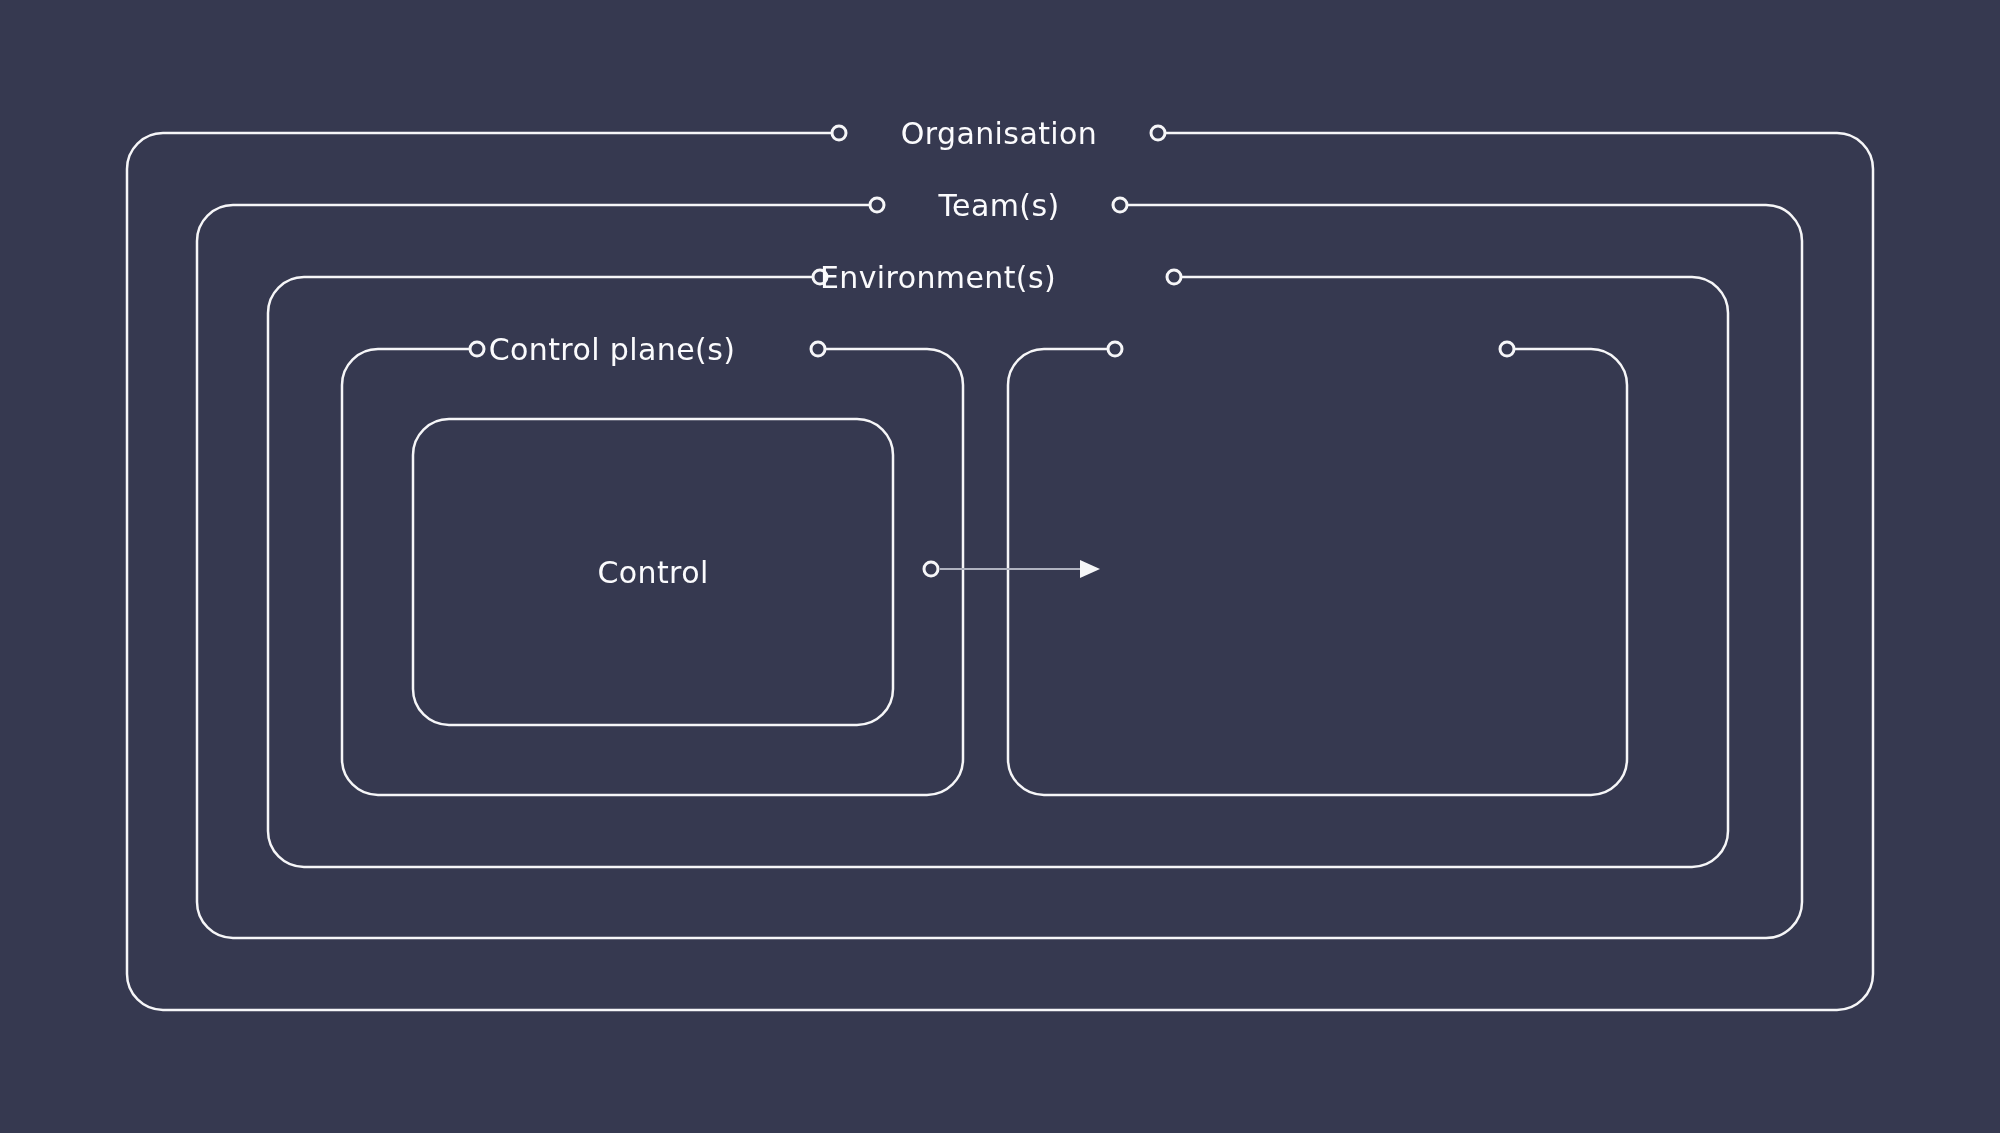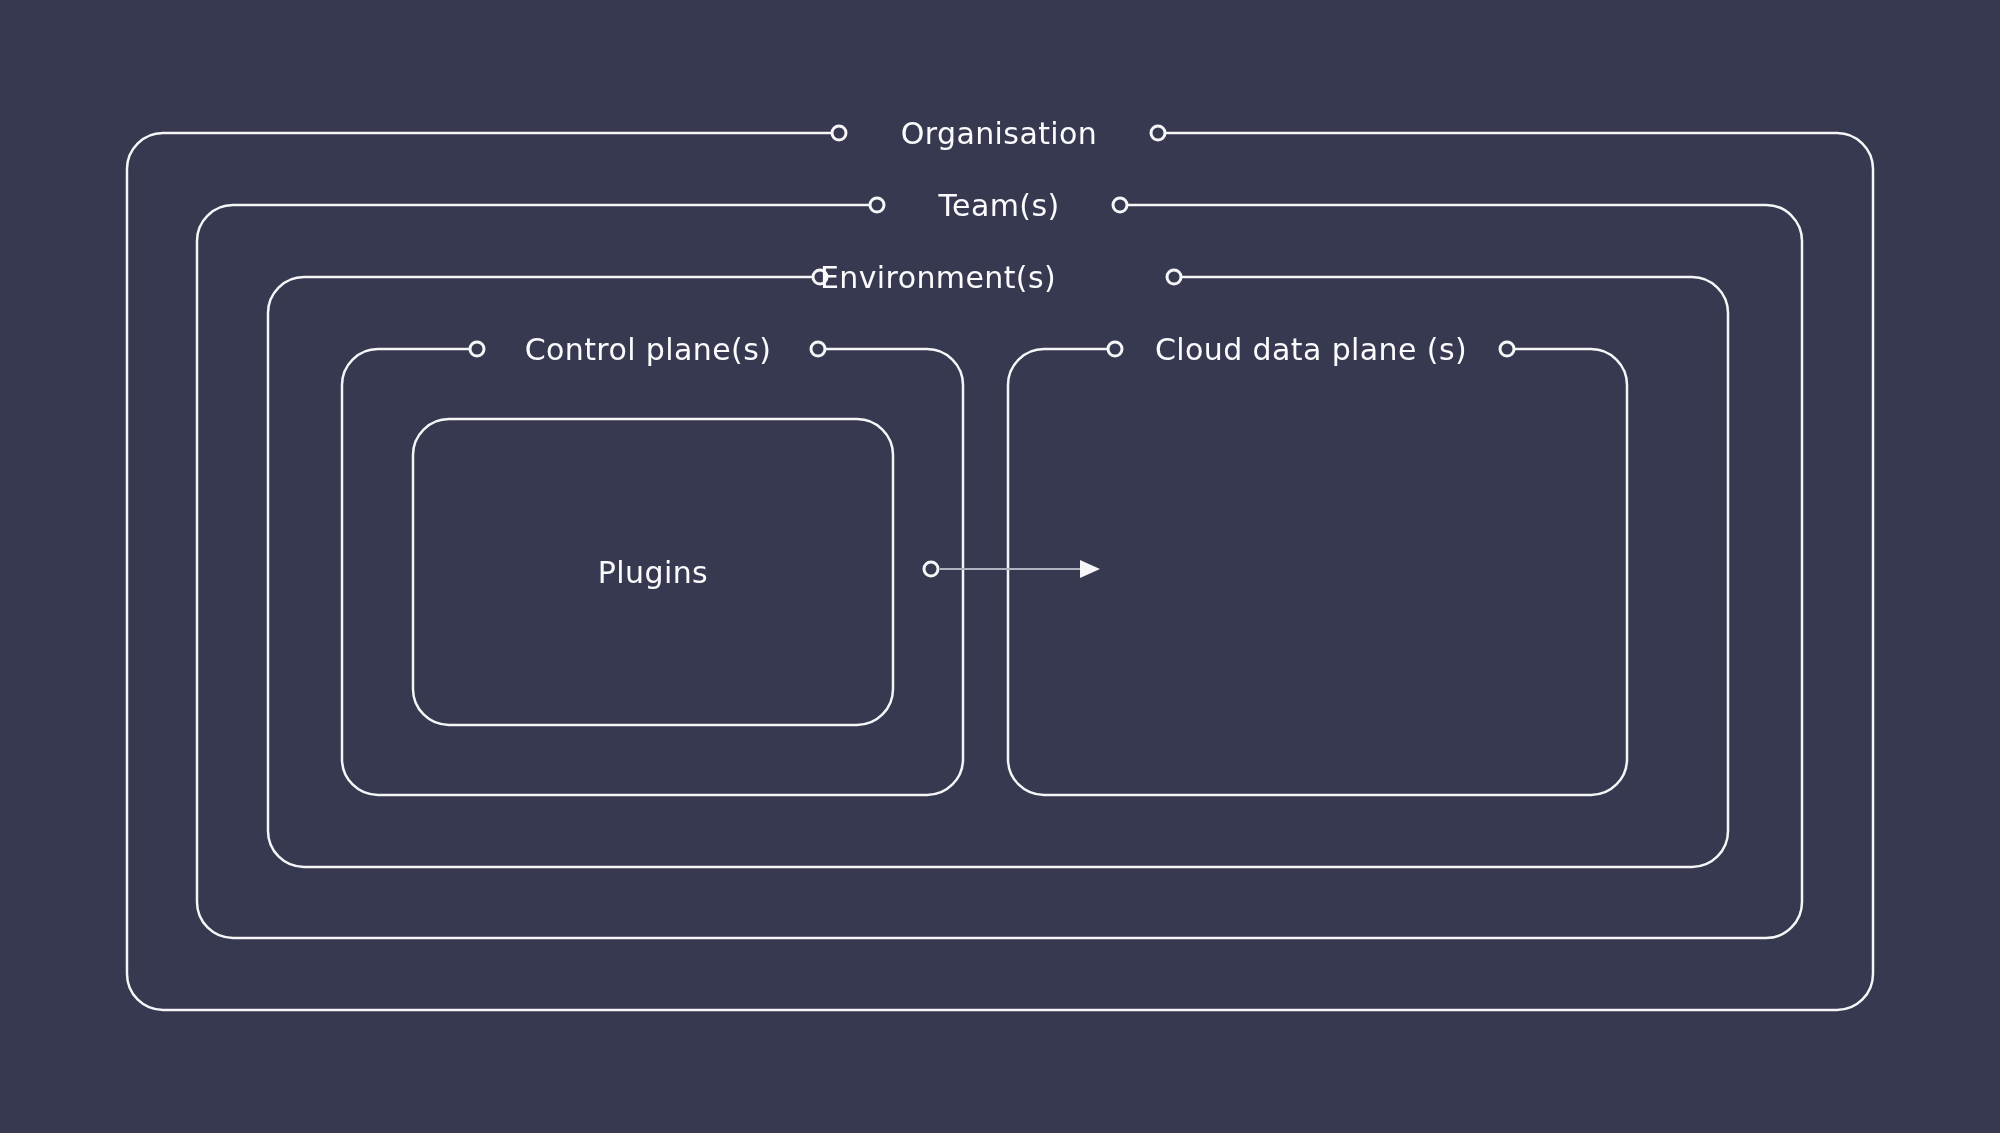--- a/index.html
+++ b/index.html
@@ -66,17 +66,16 @@
     <g>
       <line class="arrow-line" x1="940" y1="569" x2="1080" y2="569"></line>
       <polygon class="arrow-head" points="1080,560 1100,569 1080,578"></polygon>
       <circle class="dot" cx="931" cy="569" r="7"></circle>
     </g>
   </svg>
 
   <div class="label" style="left:999px;  top:133px;">Organisation</div>
   <div class="label" style="left:999px;  top:205px;">Team(s)</div>
   <div class="label" style="left:938px;  top:277px;">Environment(s)</div>
-  <div class="label" style="left:648px;  top:349px;">Control plane(s)</div>
-  <div class="label" style="left:1311px; top:349px;">Cloud data plane (s)</div>
-  <div class="label" style="left:653px;  top:572px;">Plugins</div>
+  <div class="label" style="left:612px;  top:349px;">Control plane(s)</div>
+  <div class="label" style="left:653px;  top:572px;">Control</div>
 
 </div>
 
 </body></html>

